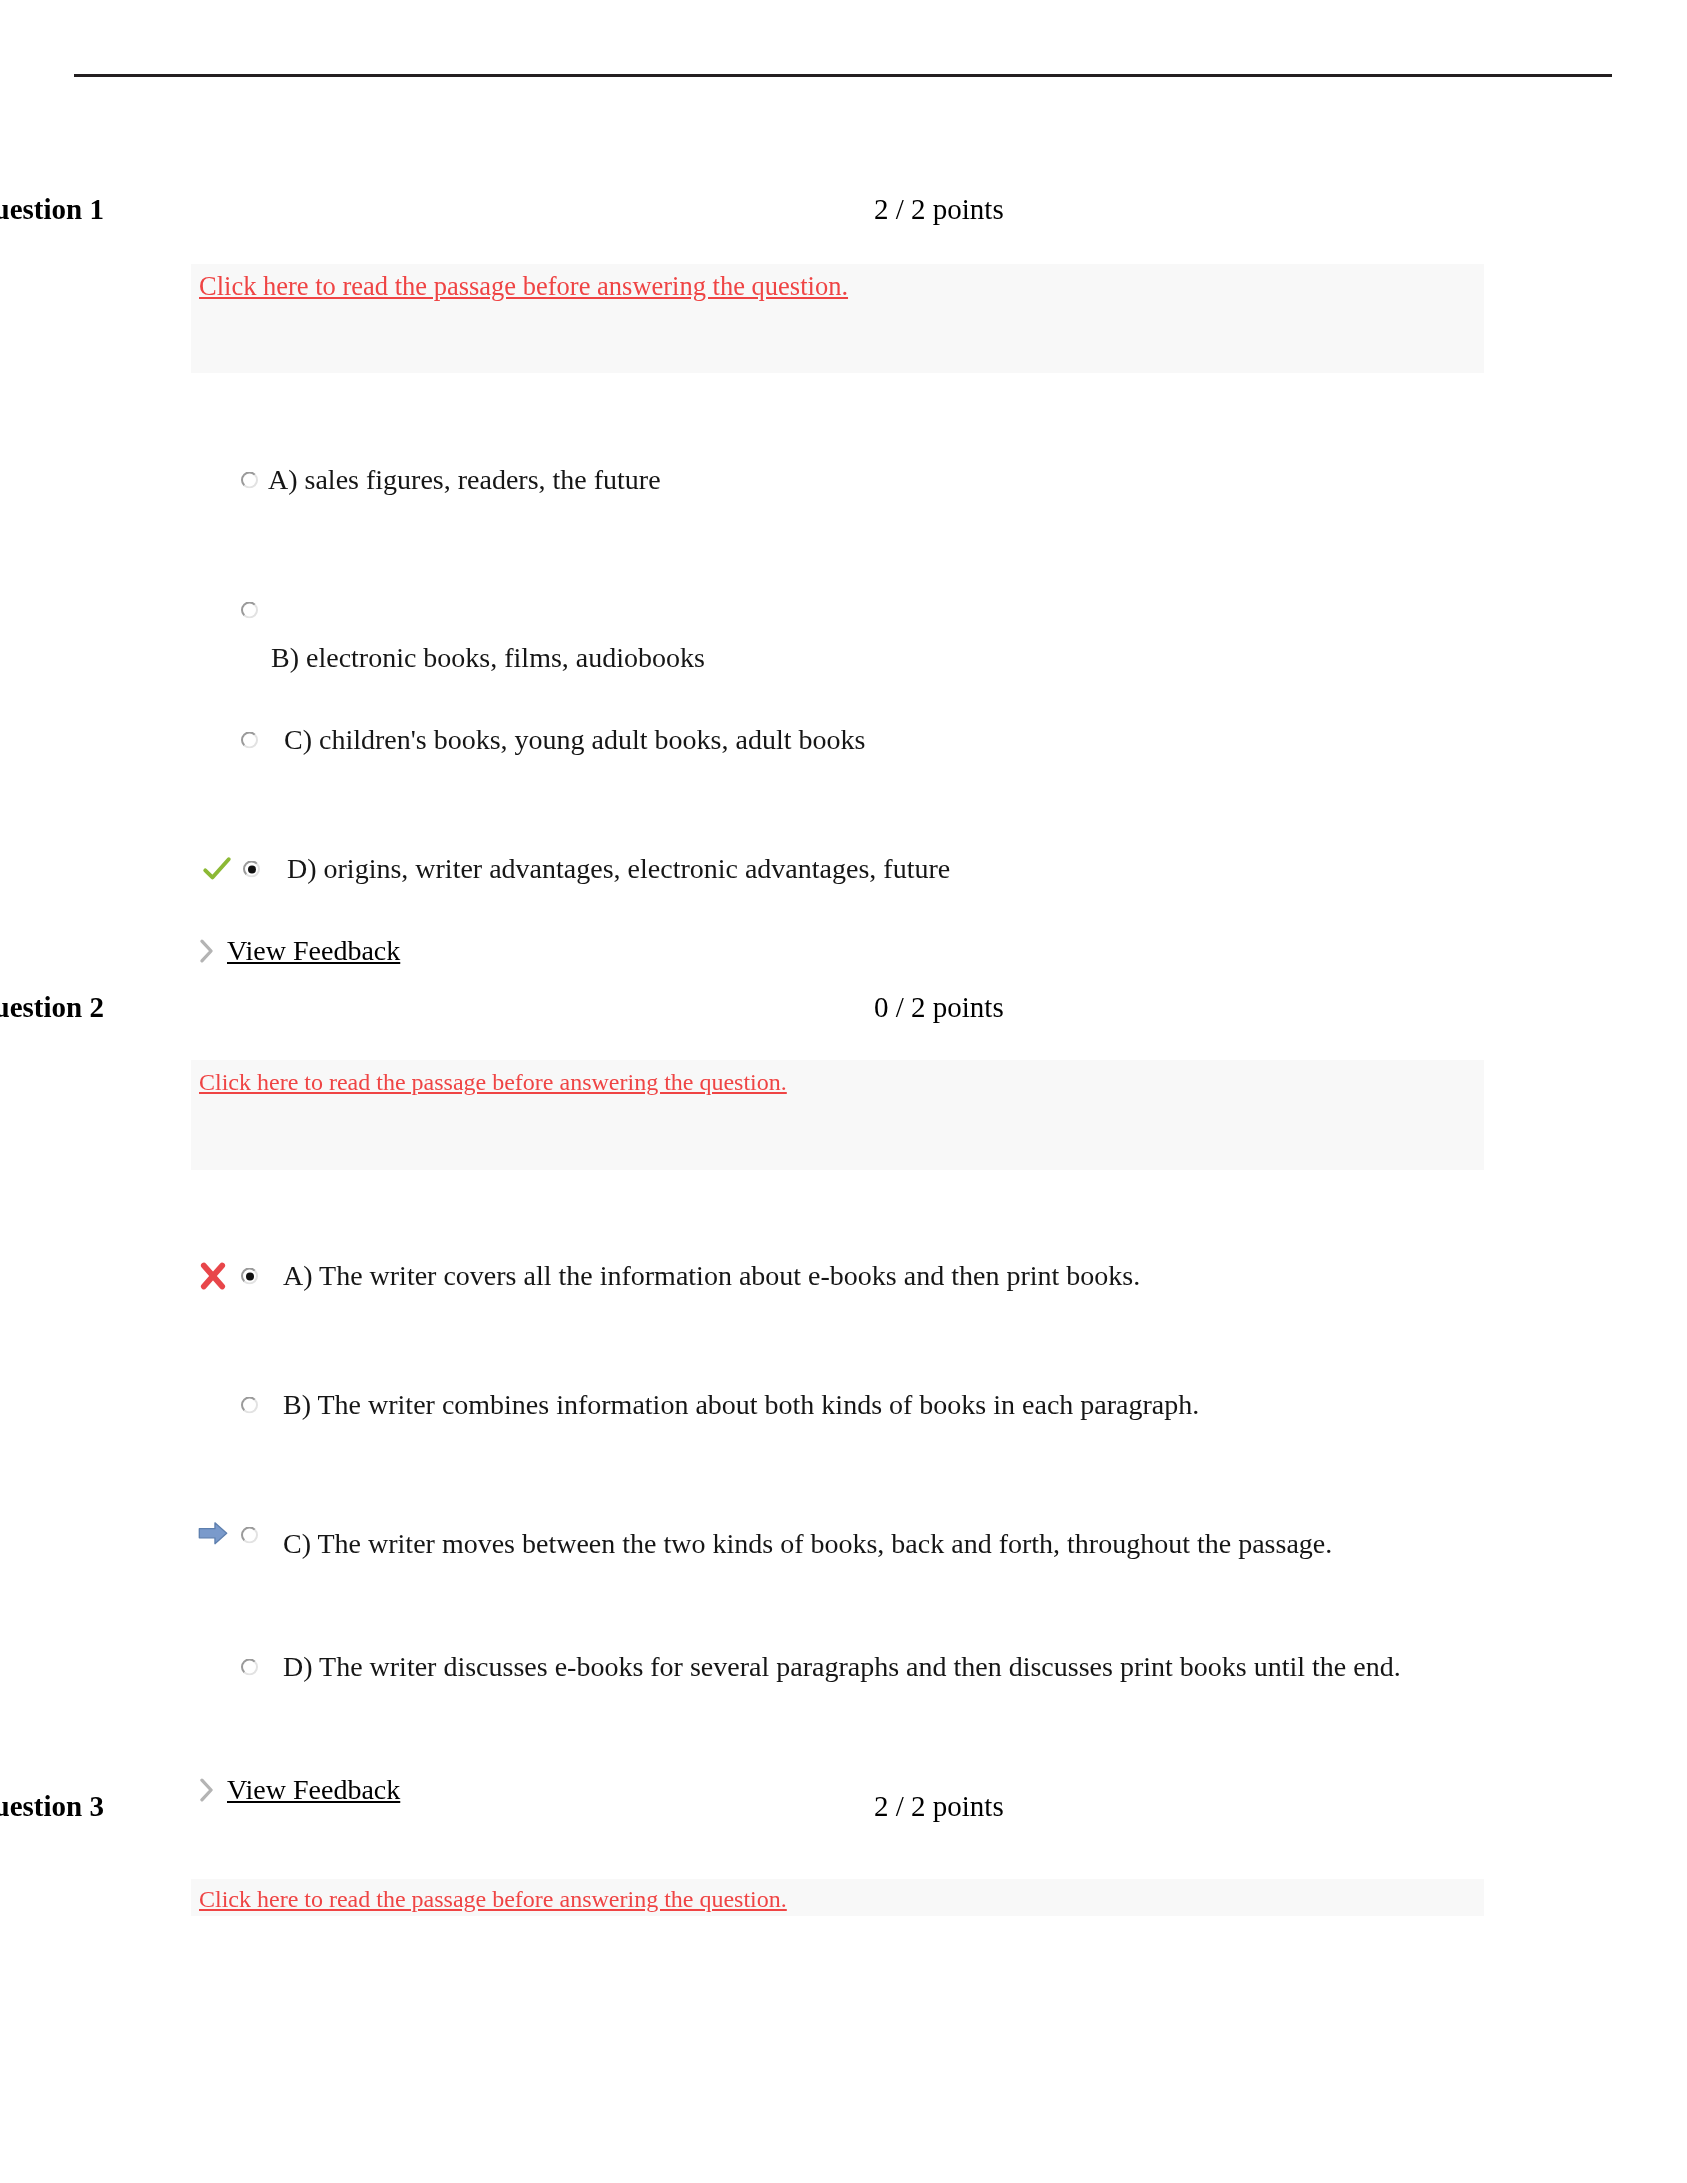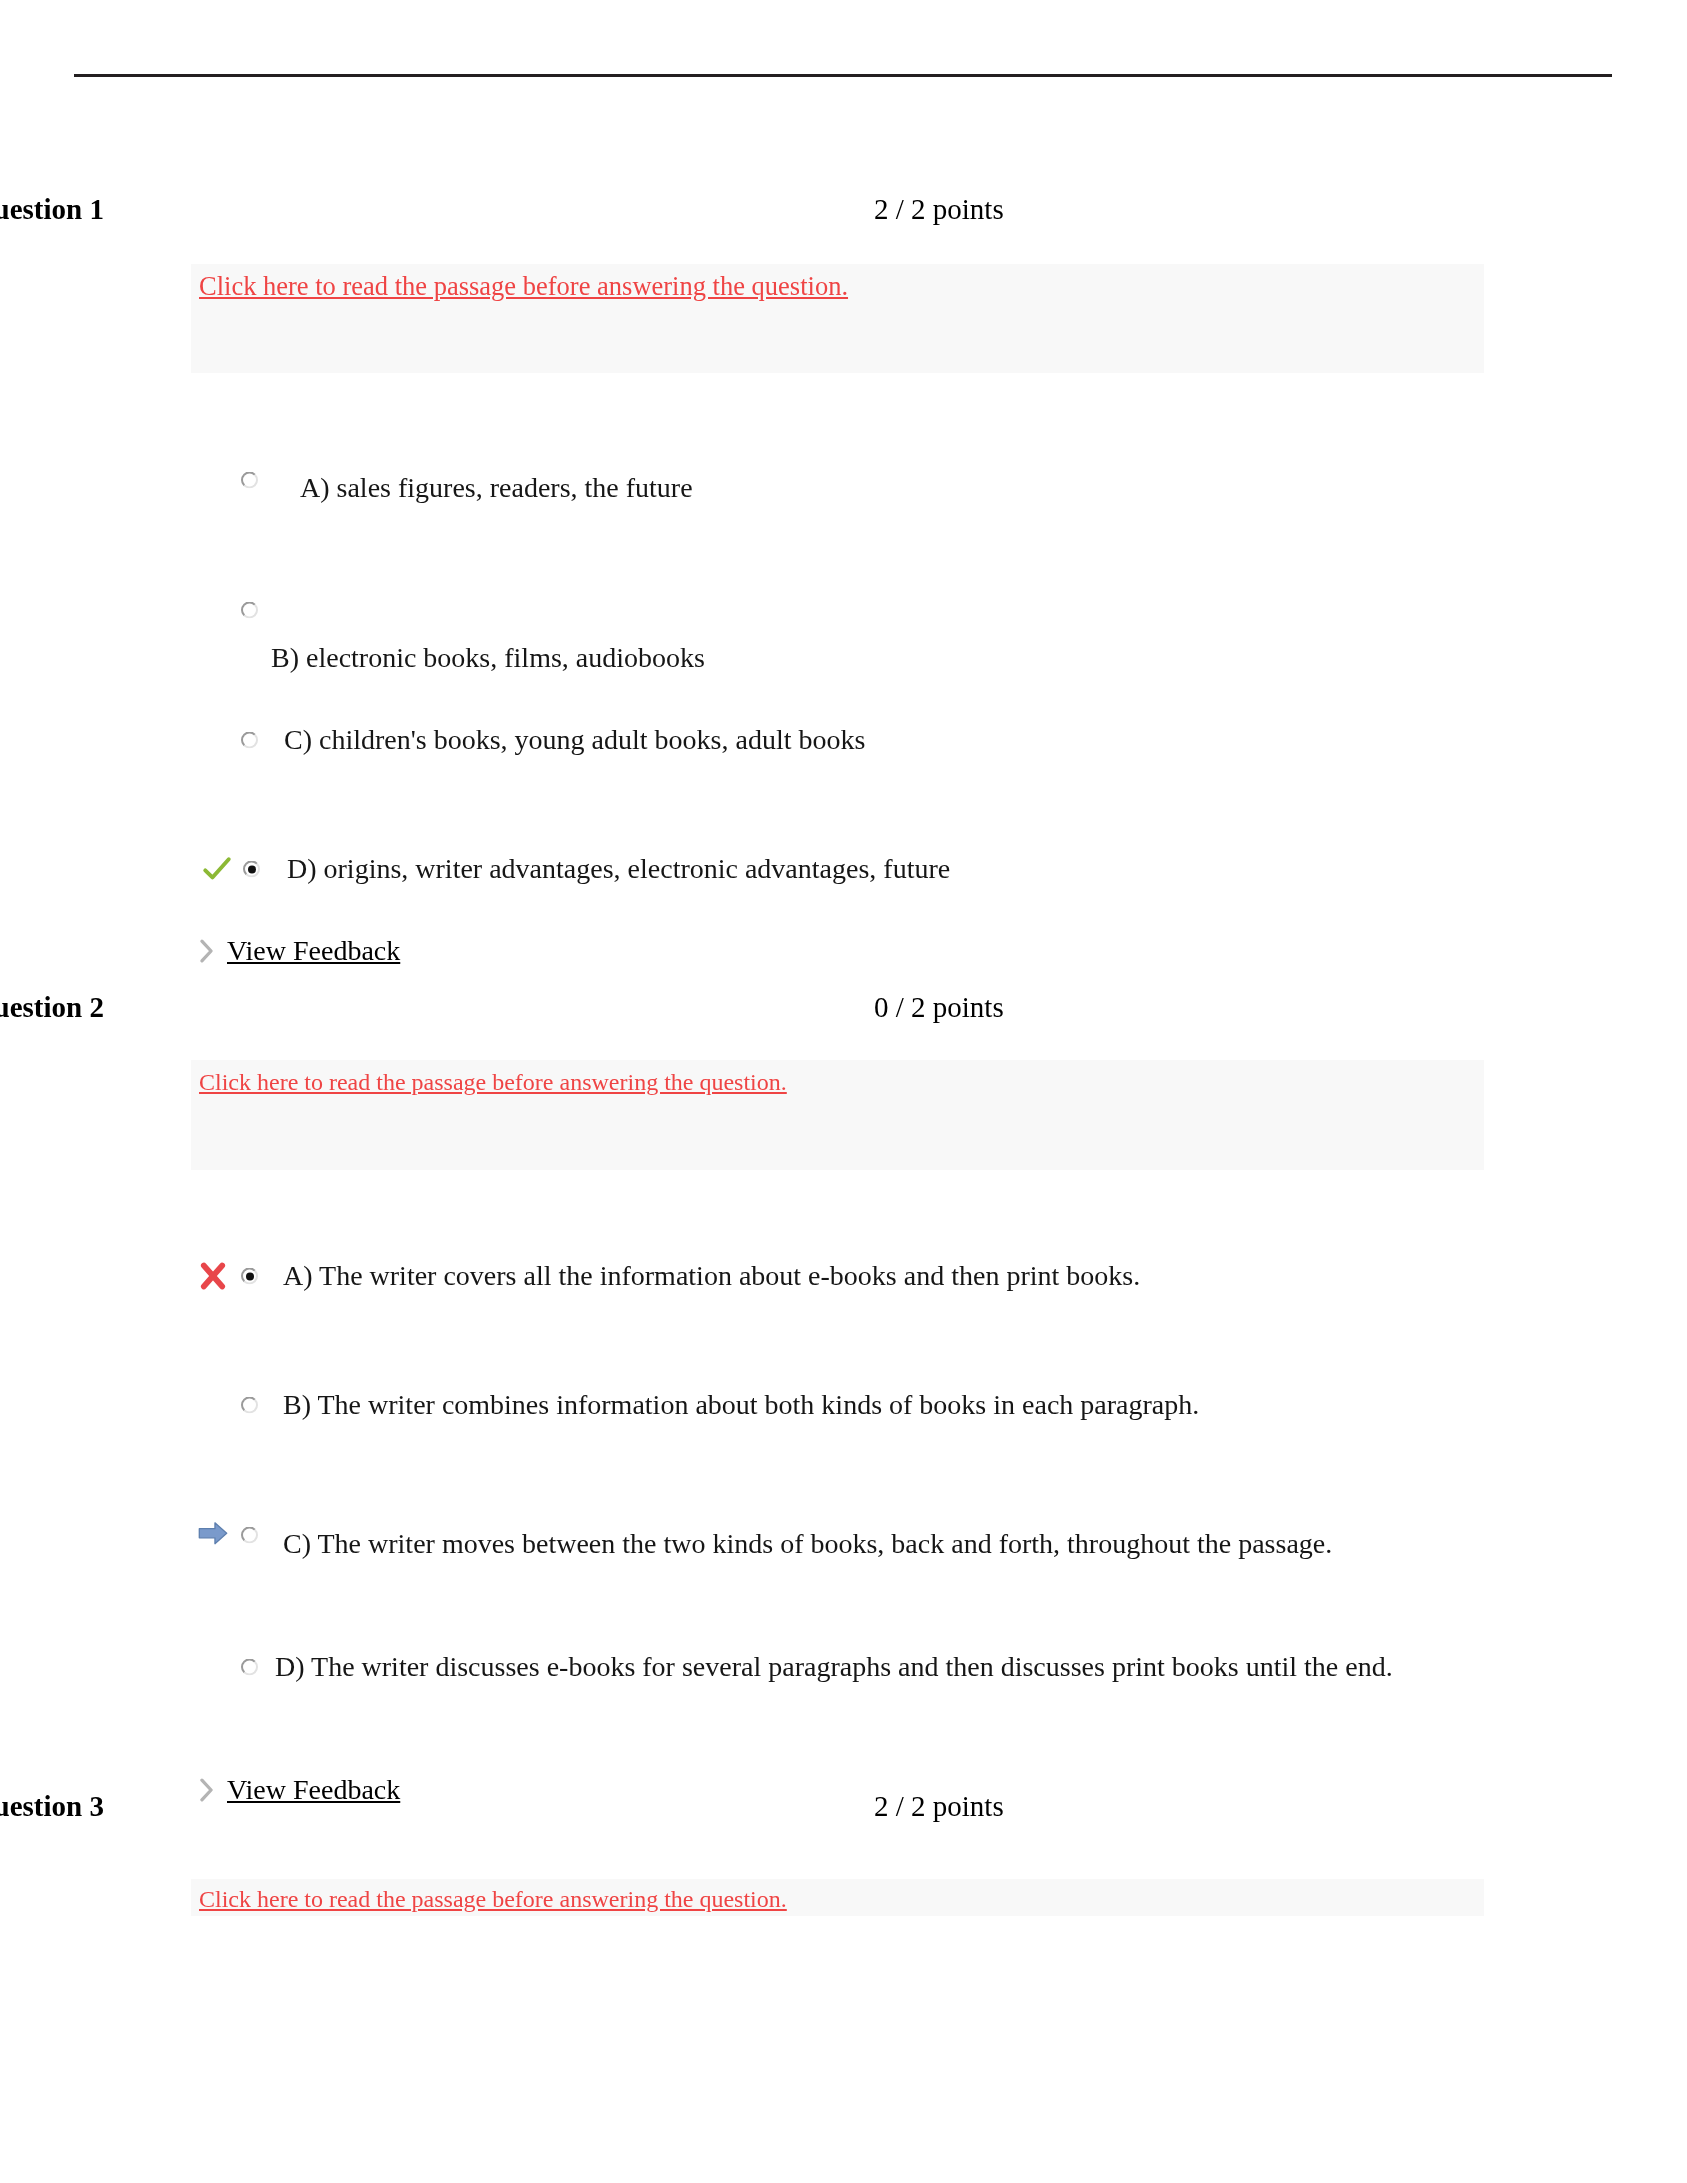--- a/index.html
+++ b/index.html
@@ -175,21 +175,21 @@
       <span class="q-points">2 / 2 points</span>
     </div>
   </div>
 
   <div class="q-stem" style="top:264px; height:109px;">
     <a class="passage-link" style="font-size:26.5px; margin-left:8px; margin-top:7.3px;">Click here to read the passage before answering the question.</a>
   </div>
 
   <div class="option-row" style="top:460px;">
     <span class="radio" style="left:241px;"></span>
-    <span class="option-text" style="left:300px;margin-top:8px;">A)  sales figures, readers, the future</span>
+    <span class="option-text" style="left:268px;">A)  sales figures, readers, the future</span>
   </div>
 
   <div class="option-row" style="top:590px;">
     <span class="radio" style="left:241px;"></span>
     <span class="option-text" style="left:271px;margin-top:48px;">B)  electronic books, films, audiobooks</span>
   </div>
 
   <div class="option-row" style="top:720px;">
     <span class="radio" style="left:241px;"></span>
     <span class="option-text" style="left:284px;">C)  children's books, young adult books, adult books</span>
@@ -245,21 +245,21 @@
       <svg viewBox="0 0 46 40" width="30" height="26.5" aria-hidden="true">
         <path d="M2 13 L26 13 L26 4 L44 20 L26 36 L26 27 L2 27 Z" fill="#7a9acb" stroke="#5d7fae" stroke-width="2" stroke-linejoin="round"></path>
       </svg>
     </span>
     <span class="radio" style="left:241px;"></span>
     <span class="option-text" style="left:283px;margin-top:9px;">C)  The writer moves between the two kinds of books, back and forth, throughout the passage.</span>
   </div>
 
   <div class="option-row" style="top:1647px;">
     <span class="radio" style="left:241px;"></span>
-    <span class="option-text" style="left:275px;">D)  The writer discusses e-books for several paragraphs and then discusses print books until the end.</span>
+    <span class="option-text" style="left:283px;">D)  The writer discusses e-books for several paragraphs and then discusses print books until the end.</span>
   </div>
 
   <div class="feedback-row" style="top:1772px;">
     <span class="chevron">
       <svg viewBox="0 0 26 40" width="17" height="26.5" aria-hidden="true">
         <path d="M6 5 L20 20 L6 35" fill="none" stroke="#b4b4b4" stroke-width="5" stroke-linecap="round" stroke-linejoin="round"></path>
       </svg>
     </span>
     <a class="feedback-link">View Feedback</a>
   </div>

